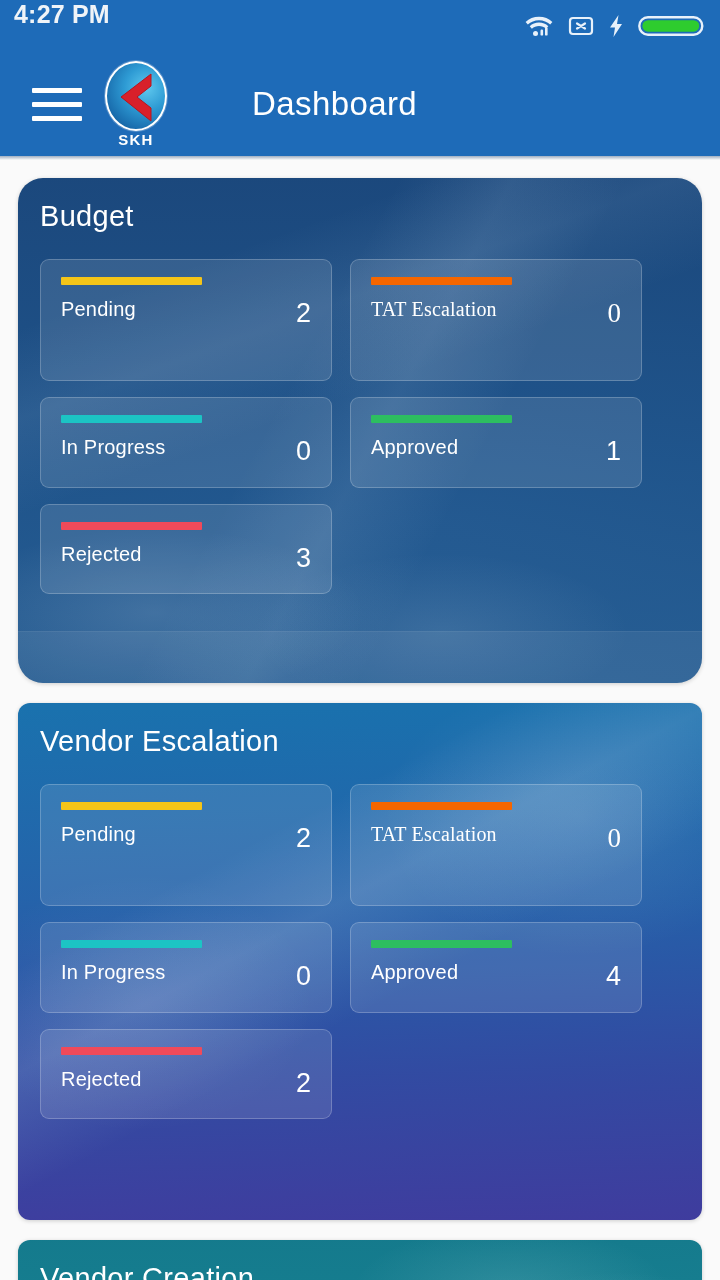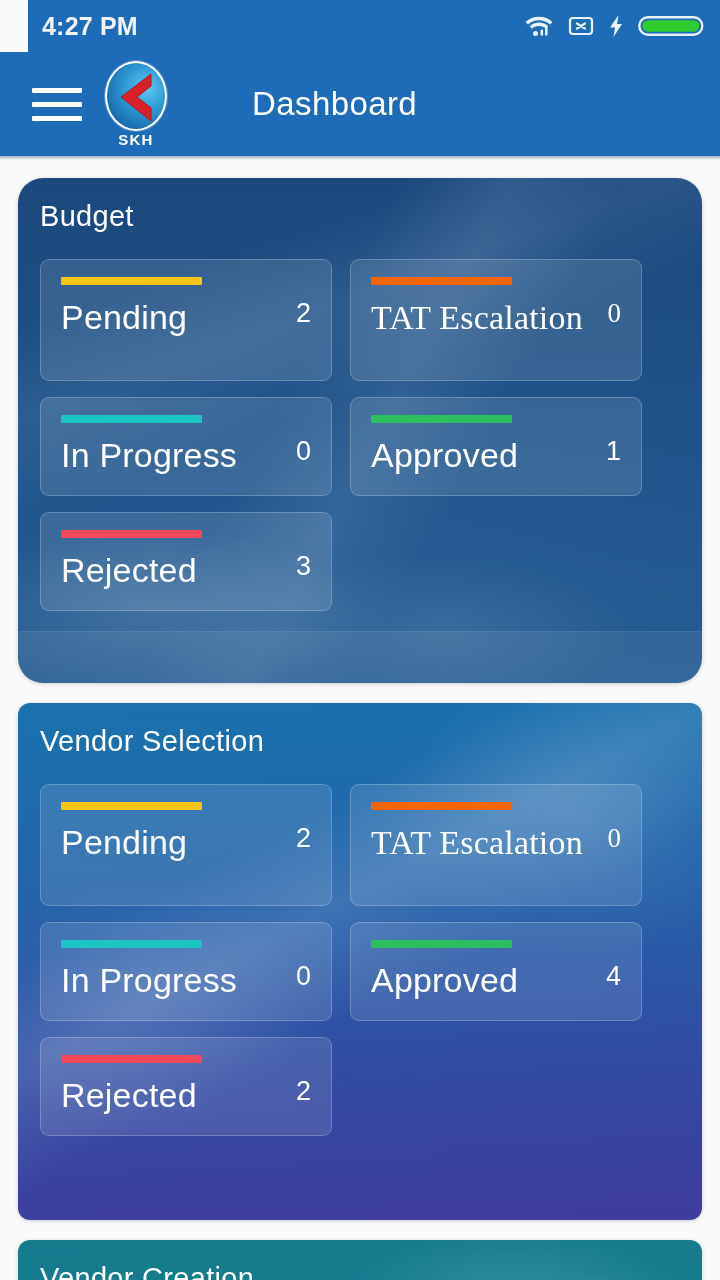--- a/index.html
+++ b/index.html
@@ -16,24 +16,22 @@
     width:720px; height:1280px;
     background:#FAFAFA;
     overflow:hidden;
   }
 
   
   .statusbar {
     height:52px;
     background:#1E6BB8;
     display:flex;
-    align-items:center;
     justify-content:space-between;
     padding:0 16px 0 14px;
-    margin-left:28px;
   }
   .status-time {
     color:#F0F4F8;
     font-size:25px;
     font-weight:bold;
     letter-spacing:0.2px;
   }
   .status-icons {
     display:flex;
     align-items:center;
@@ -210,21 +208,21 @@
     margin-bottom:13px;
   }
   .tile-row {
     display:flex;
     align-items:flex-start;
     justify-content:space-between;
     gap:10px;
   }
   .tile-label {
     color:#FFFFFF;
-    font-size:34px;
+    font-size:20px;
     line-height:1.17;
     letter-spacing:.2px;
     flex:1 1 auto;
   }
   .tile-value {
     color:#FFFFFF;
     font-size:27px;
     line-height:1.17;
     font-weight:normal;
     flex:0 0 auto;
@@ -343,21 +341,21 @@
             <div class="tile-value">3</div>
           </div>
         </div>
 
         <div class="spacer-tile"></div>
       </div>
     </div>
 
     <div class="section-card vendorsel">
       <div class="vendorsel-tex"></div>
-      <div class="section-title">Vendor Selection</div>
+      <div class="section-title">Vendor Escalation</div>
       <div class="tile-grid">
 
         <div class="tile">
           <div class="tile-bar" style="background:#F5C518"></div>
           <div class="tile-row">
             <div class="tile-label">Pending</div>
             <div class="tile-value">2</div>
           </div>
         </div>
 

